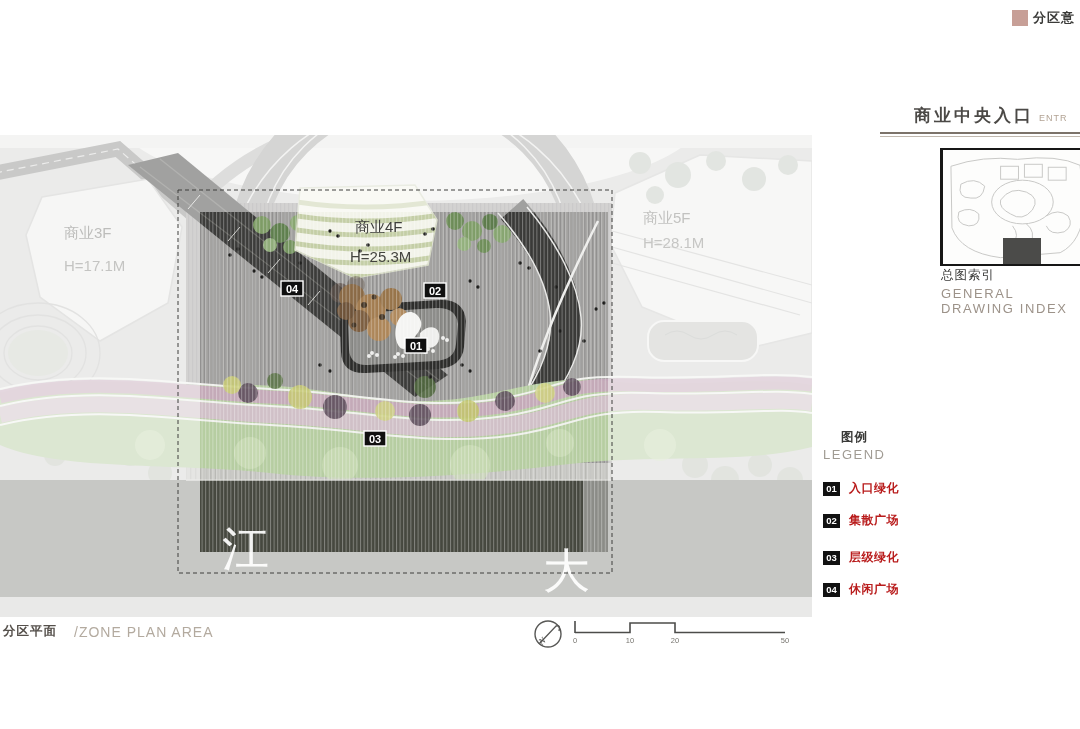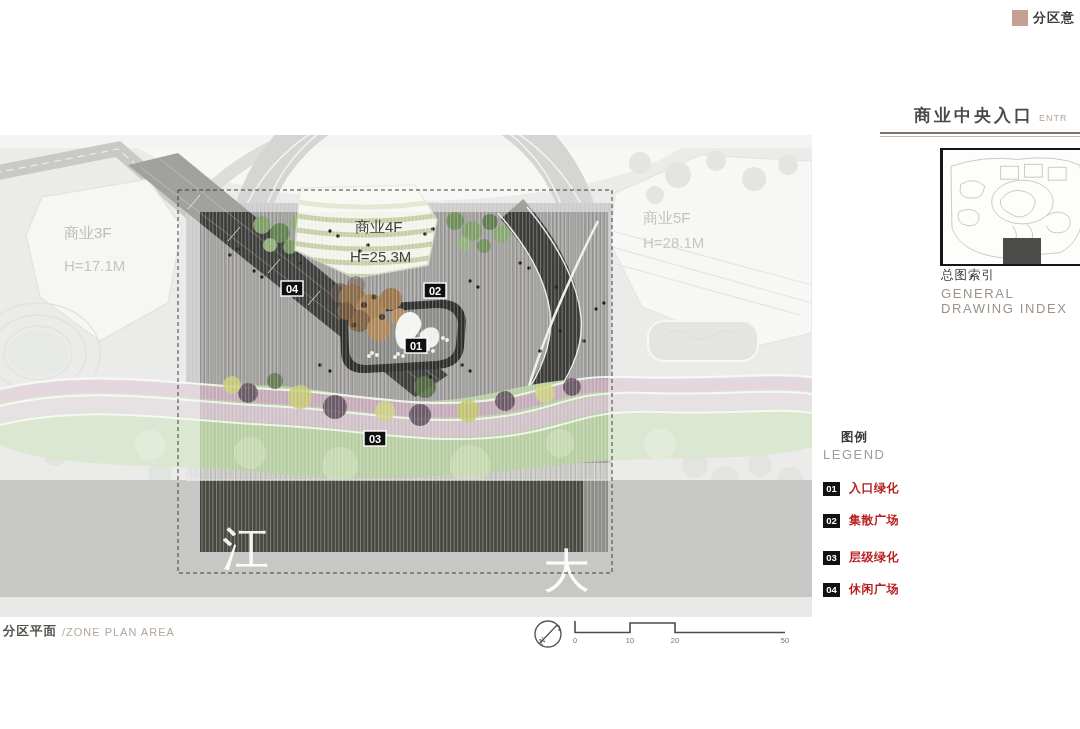--- a/index.html
+++ b/index.html
@@ -36,21 +36,21 @@
   .legend-item{display:flex;align-items:center;}
   .legend-item:nth-child(1){margin-bottom:15px;}
   .legend-item:nth-child(2){margin-bottom:20px;}
   .legend-item:nth-child(3){margin-bottom:15px;}
   .legend-num{width:17px;height:14px;background:#111;color:#fff;font-size:9.5px;font-weight:bold;
               text-align:center;line-height:14px;flex:0 0 auto;}
   .legend-label{margin-left:9px;font-size:12px;font-weight:bold;color:#b91c1c;letter-spacing:0.5px;white-space:nowrap;}
   
   .footer{position:absolute;left:3px;top:623px;display:flex;align-items:center;white-space:nowrap;}
   .footer-zh{font-size:12.5px;font-weight:bold;color:#55504b;letter-spacing:1px;}
-  .footer-en{font-size:11px;color:#b3aa9f;letter-spacing:1px;margin-left:5px;}
+  .footer-en{font-size:14px;color:#b3aa9f;letter-spacing:1px;margin-left:17px;}
   
   .plan-svg{position:absolute;left:0;top:135px;width:812px;height:482px;}
   .compass-svg{position:absolute;left:531px;top:617px;width:34px;height:34px;}
   .scale-svg{position:absolute;left:566px;top:612px;width:230px;height:40px;}
   .plan-label{font-family:"Liberation Sans","DejaVu Sans",sans-serif;}
   .road-char{font-size:47px;fill:#ffffff;opacity:0.93;}
   .marker-num{font-size:11px;font-weight:bold;fill:#ffffff;}
 </style>
 </head>
 <body>

